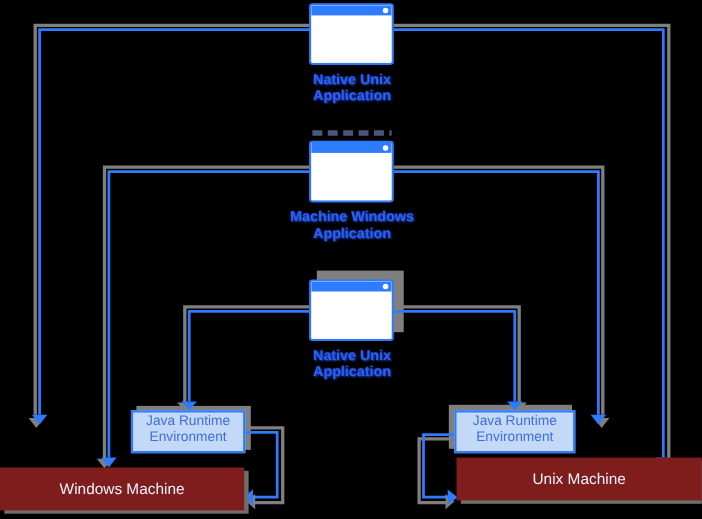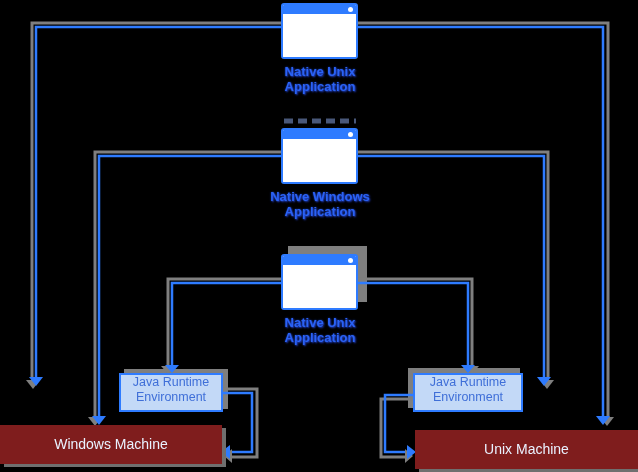--- a/index.html
+++ b/index.html
@@ -111,21 +111,21 @@
     <div>Application</div>
   </div>
 
   <div class="node win" style="left:281px;top:128px;">
     <div class="titlebar">
       <span class="dot"></span>
     </div>
     <div class="winbody"></div>
   </div>
   <div class="caption" style="left:240px;top:190px;">
-    <div>Native Windows</div>
+    <div>Machine Windows</div>
     <div>Application</div>
   </div>
 
   <div class="node win" style="left:281px;top:254px;">
     <div class="titlebar">
       <span class="dot"></span>
     </div>
     <div class="winbody"></div>
   </div>
   <div class="caption" style="left:240px;top:316px;">
@@ -138,17 +138,17 @@
     <div>Environment</div>
   </div>
   <div class="node jre" style="left:413px;top:373px;width:110px;height:39px;">
     <div>Java Runtime</div>
     <div>Environment</div>
   </div>
 
   <div class="node machine" style="left:0px;top:425px;width:222px;">
     <span>Windows Machine</span>
   </div>
-  <div class="node machine" style="left:415px;top:430px;width:223px;">
+  <div class="node machine" style="left:415px;top:416px;width:223px;">
     <span>Unix Machine</span>
   </div>
 
 </div>
 
 </body></html>

